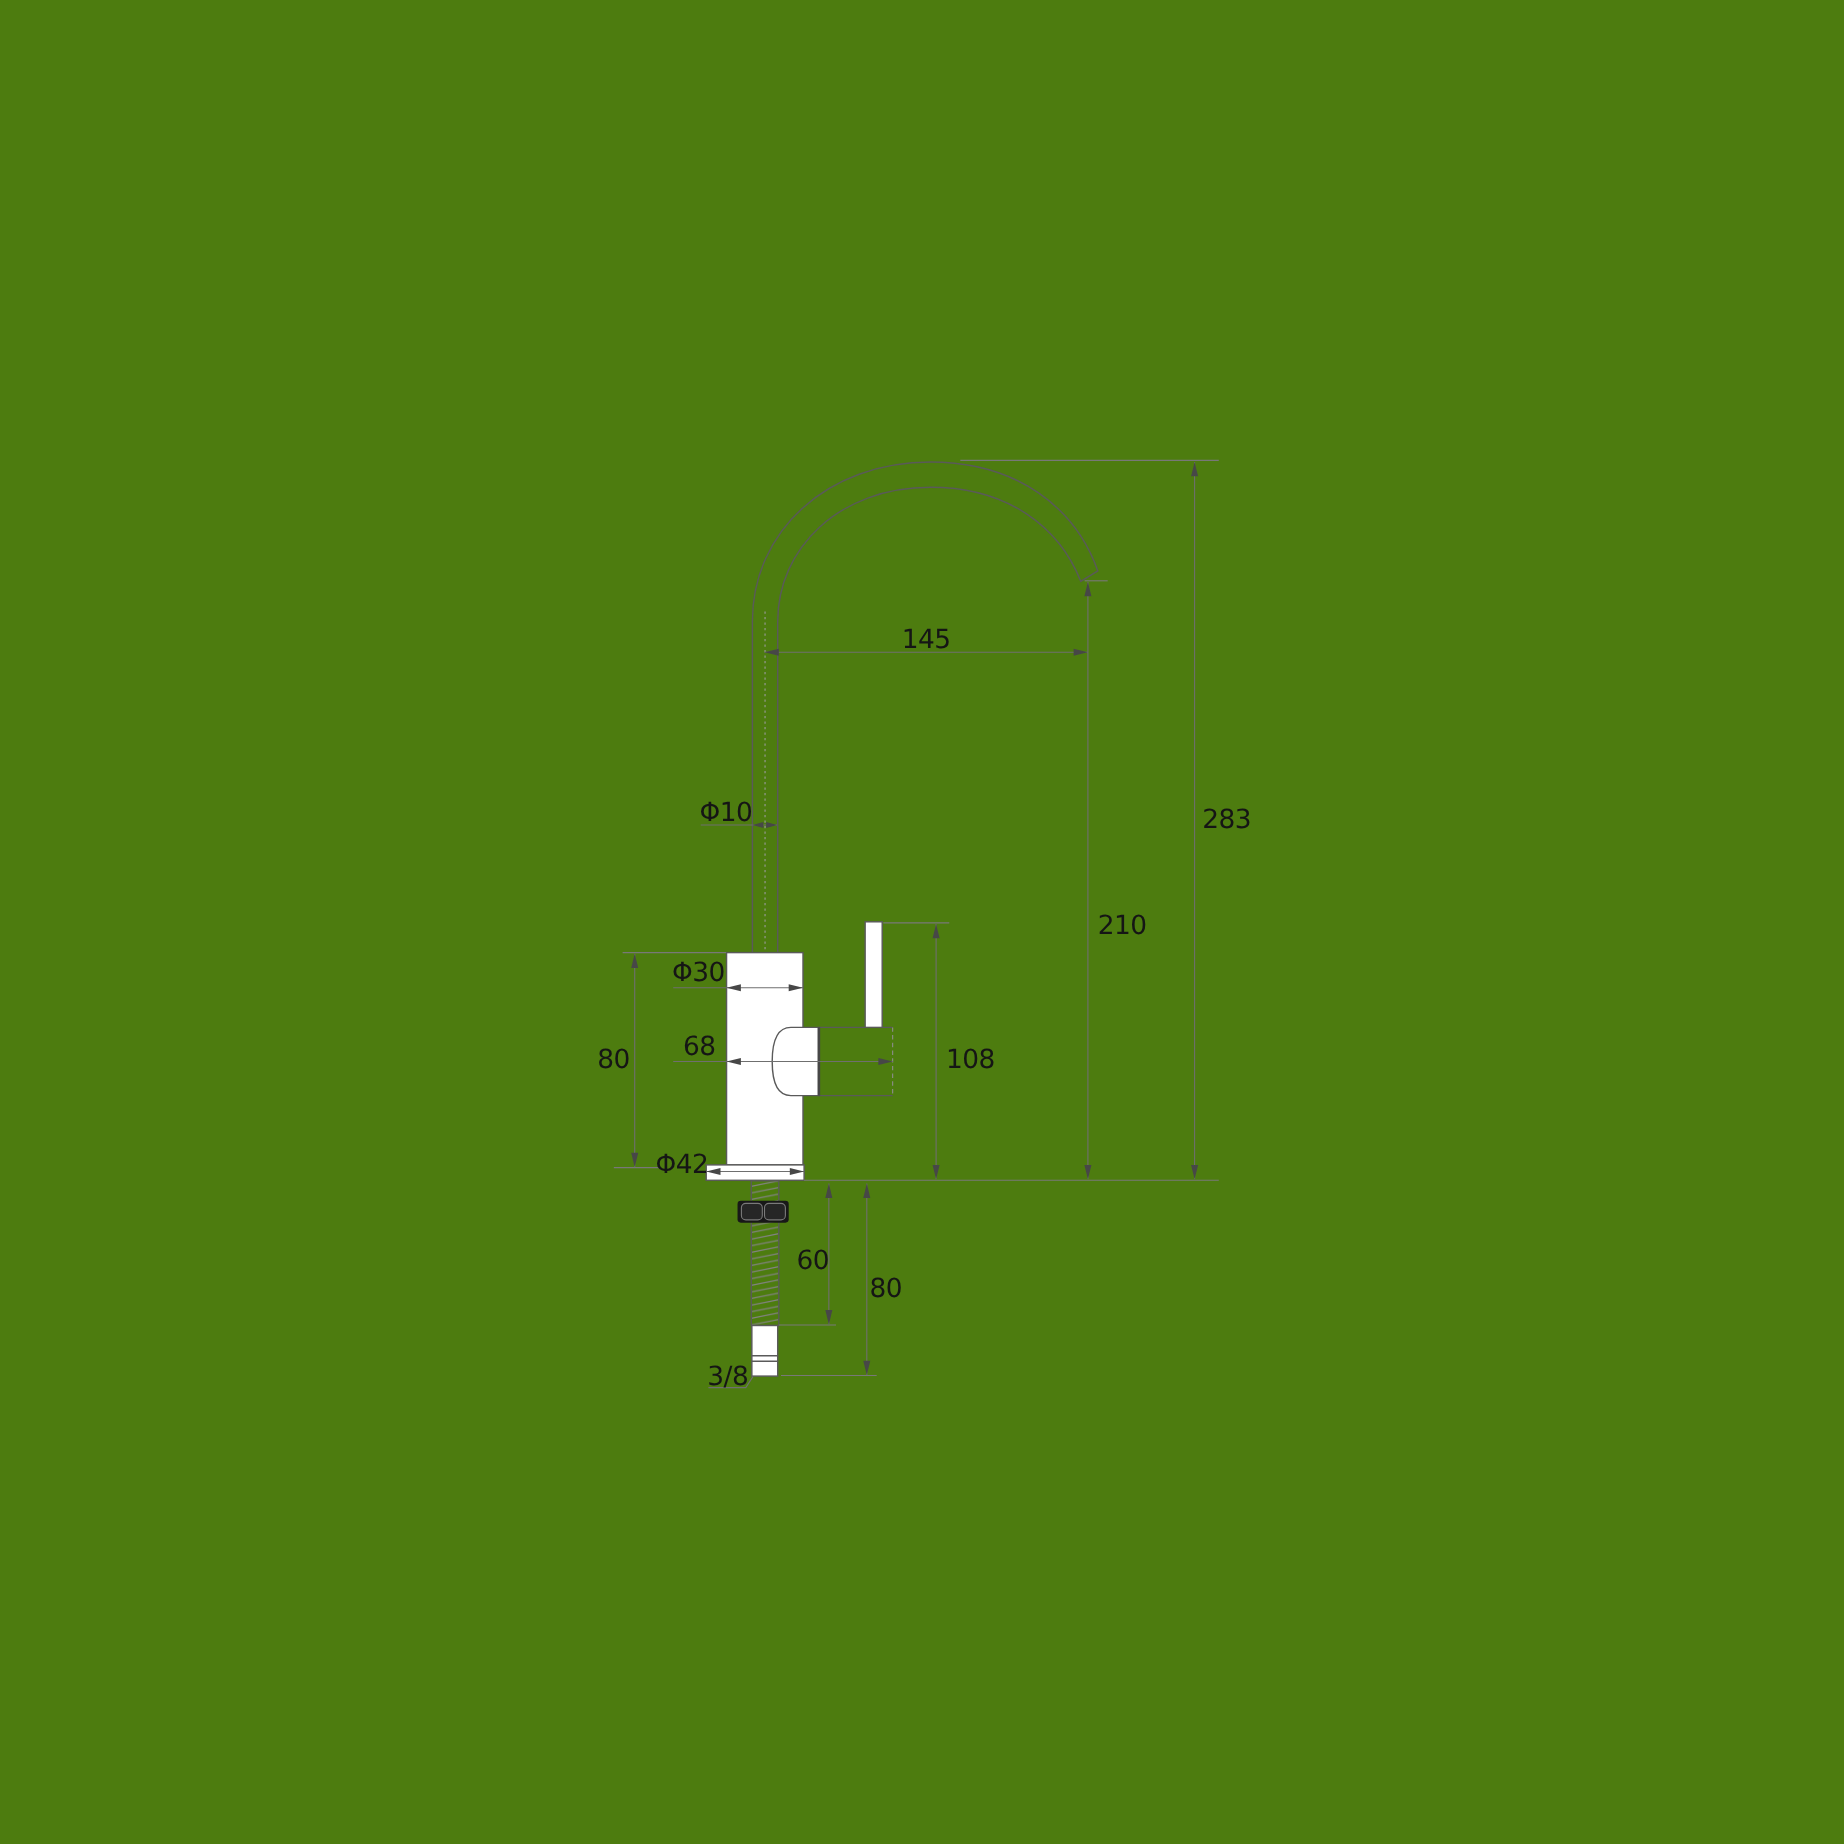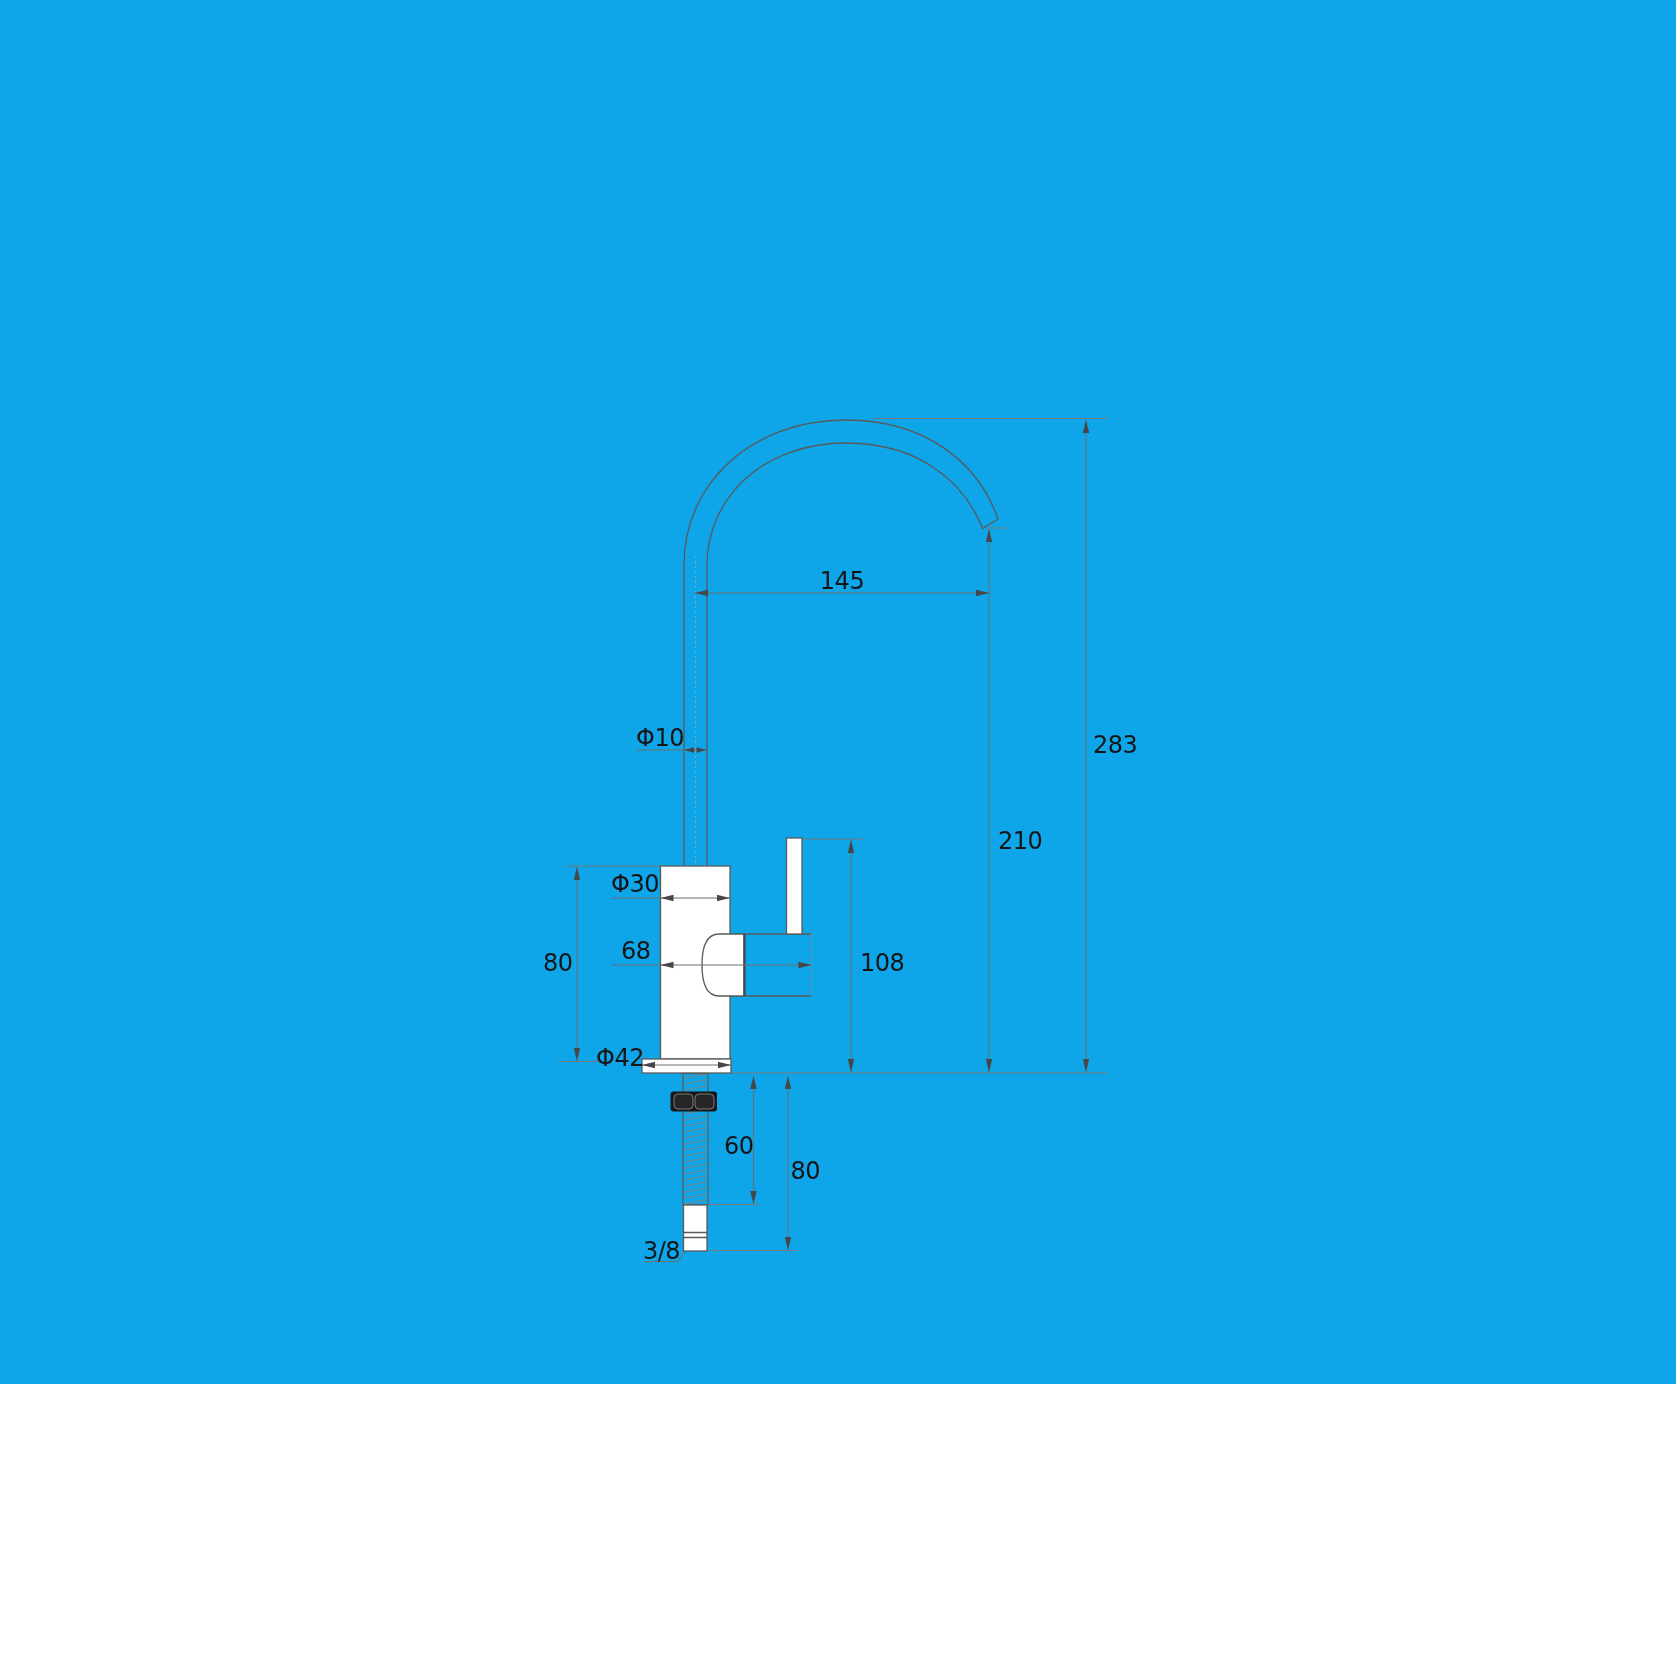--- a/index.html
+++ b/index.html
@@ -3,22 +3,22 @@
 <meta charset="utf-8">
 <style>
   html, body {
     margin: 0;
     padding: 0;
     background: #ffffff;
   }
   .canvas {
     position: relative;
     width: 1676px;
-    height: 1384px;
-    background: #0ea5e9;
+    height: 1676px;
+    background: #4d7c0f;
     font-family: "DejaVu Sans", "Liberation Sans", sans-serif;
     overflow: hidden;
   }
   svg.drawing {
     position: absolute;
     left: 0;
     top: 0;
   }
   
   .obj {

